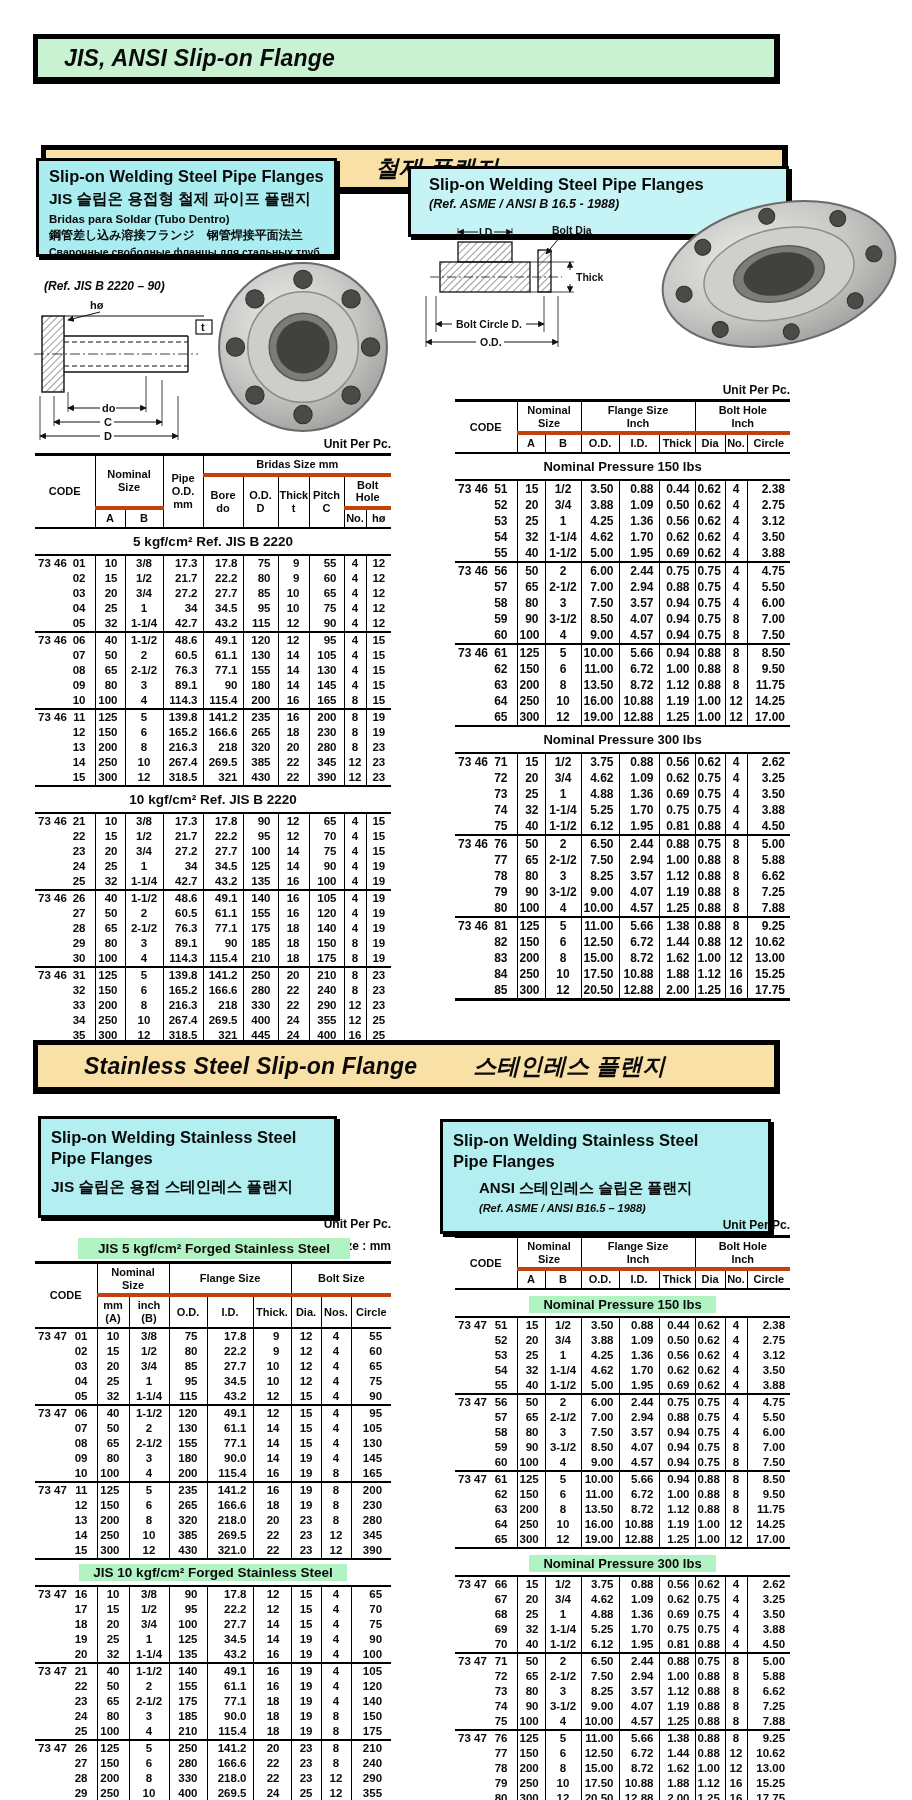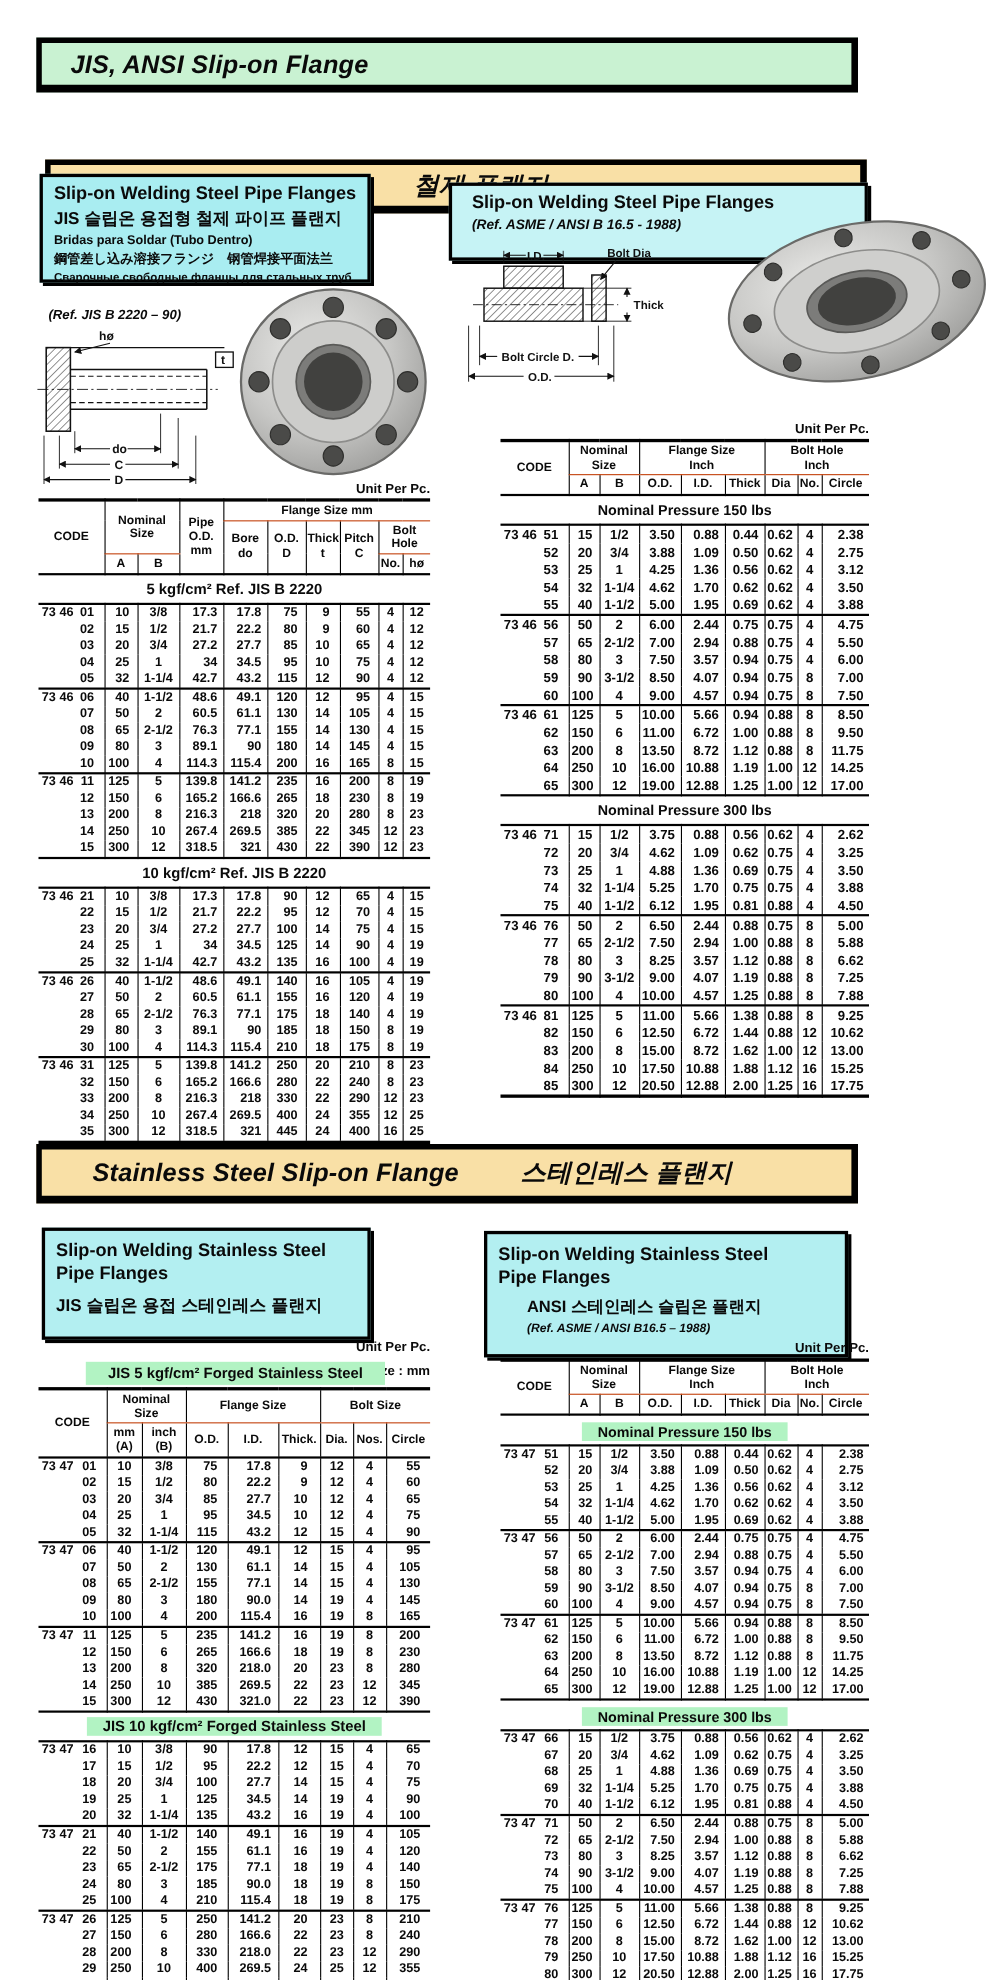--- a/index.html
+++ b/index.html
@@ -54,21 +54,21 @@
   #table-ssjis { left:35px; top:1261px; width:356px; }
   #table-ssansi { left:455px; top:1235px; width:335px; }
 
   table.dtable { border-collapse:collapse; table-layout:fixed; width:100%;
     border-top:3px solid #000; border-bottom:3px solid #000; }
   .dtable th, .dtable td { border-left:1px solid #000; font-weight:bold; }
   .dtable .th-code, .dtable .code-cell, .dtable .section-row td { border-left:none; }
   .dtable thead { border-bottom:2px solid #000; }
   .dtable th { font-size:11px; text-align:center; vertical-align:middle;
     white-space:pre-line; line-height:1.15; padding:2px 1px; }
-  .dtable th.hline { border-bottom:1px solid #c2410c; }
+  .dtable th.hline { border-bottom:4px solid #c2410c; }
   .dtable tbody td { font-size:11.5px; vertical-align:middle; padding:0 2px; }
   .rh15 tbody tr.data-row td { height:15px; }
   .rh16 tbody tr.data-row td { height:16px; }
   .rh16 tbody td { font-size:12px; }
   tr.group-start { border-top:2px solid #000; }
   tr.section-row { border-top:2px solid #000; border-bottom:2px solid #000; }
   .section-row td { text-align:center; padding:5px 0 !important; height:auto !important; }
   .sec-band { font-weight:bold; font-size:13.5px; }
   .t-ansi .sec-band, .t-ssansi .sec-band { font-size:13px;text-align:right; }
   .bands-green .sec-band { background:#b2f3c3; padding:1px 14px; }
@@ -269,21 +269,21 @@
       <col style="width:25px">
   </colgroup>
   <thead>
     <tr>
       <th rowspan="3" class="th-code">CODE</th>
       <th colspan="2" rowspan="2" class="hline">Nominal
 Size</th>
       <th rowspan="3">Pipe
 O.D.
 mm</th>
-      <th colspan="6" class="hline">Flange Size mm</th>
+      <th colspan="6" class="hline">Bridas Size mm</th>
     </tr>
     <tr>
       <th rowspan="2">Bore
 do</th>
       <th rowspan="2">O.D.
 D</th>
       <th rowspan="2">Thick
 t</th>
       <th rowspan="2">Pitch
 C</th>

